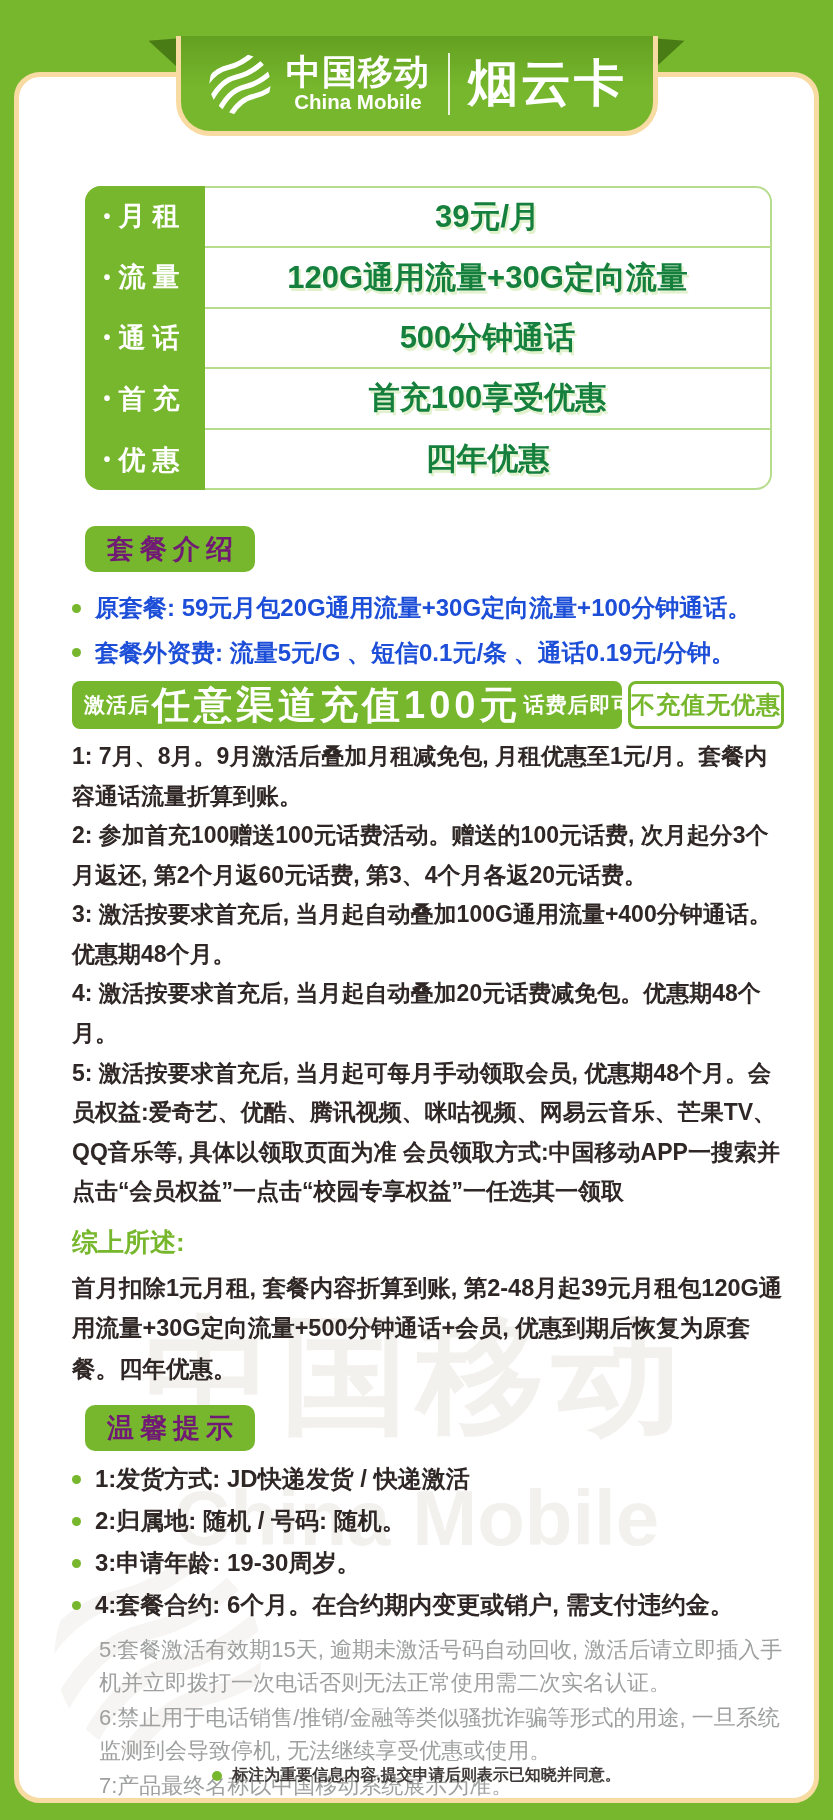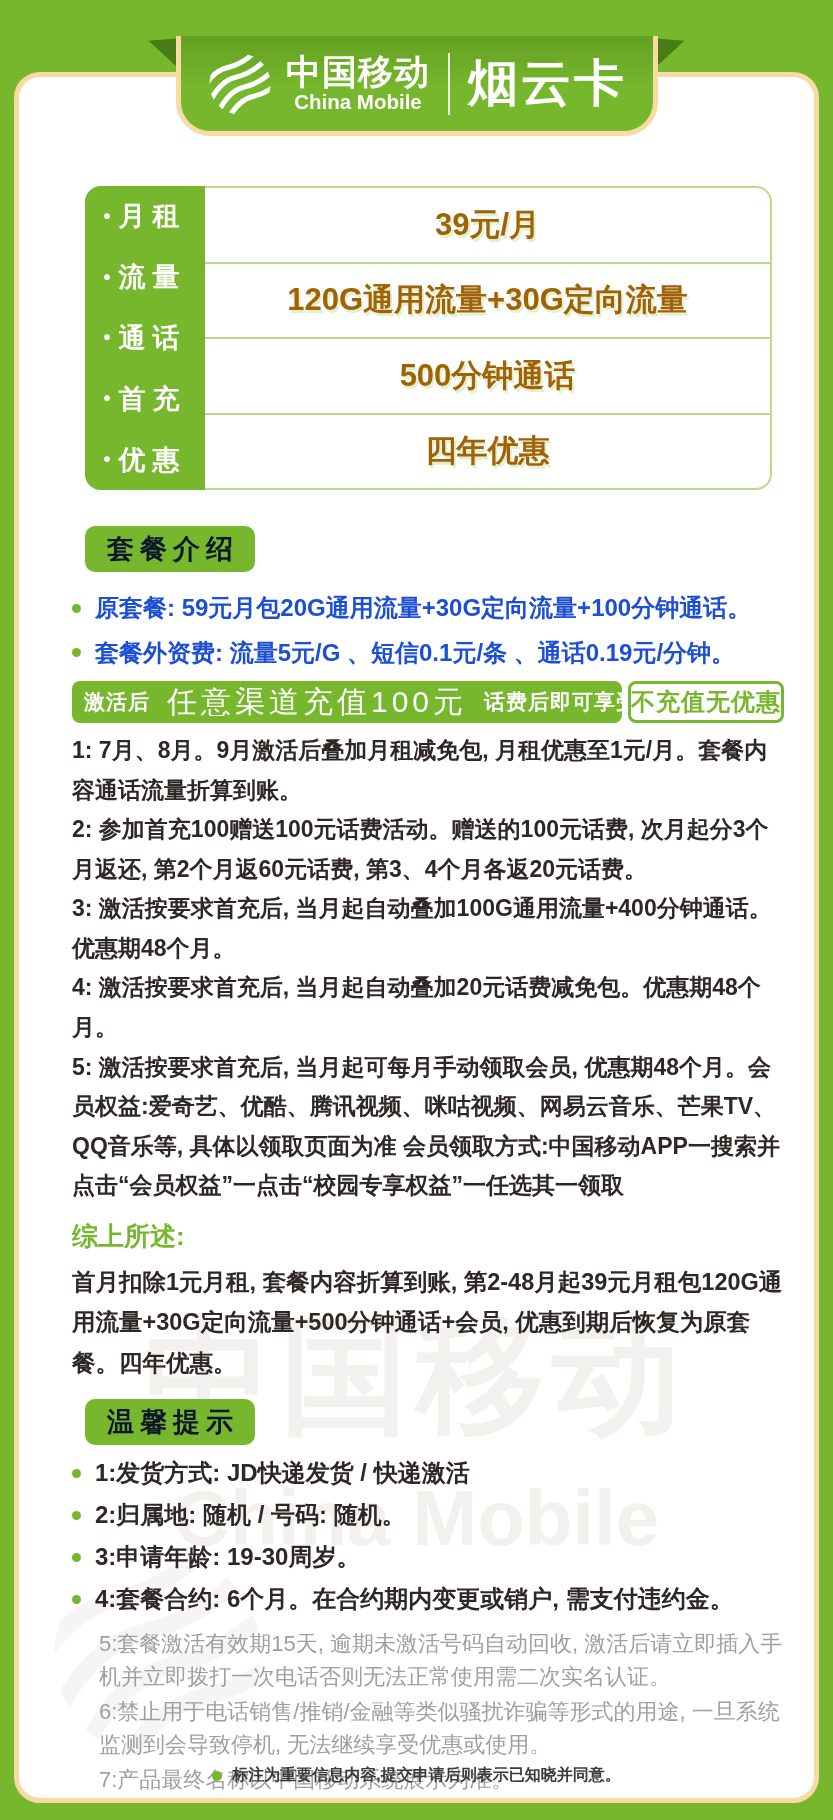--- a/index.html
+++ b/index.html
@@ -64,54 +64,54 @@
   }
   .spec-label {
     flex: 1; display: flex; align-items: center; justify-content: center;
     color: #fff; font-size: 27px; font-weight: bold; letter-spacing: 7px;
     white-space: nowrap;
   }
   .spec-dot { font-size: 20px; letter-spacing: 0; margin-right: 8px; }
   .spec-values { flex: 1; display: flex; flex-direction: column; }
   .spec-value {
     flex: 1; display: flex; align-items: center; justify-content: center;
-    color: #a16207; font-size: 31px; font-weight: bold;
+    color: #15803d; font-size: 31px; font-weight: bold;
     text-shadow: 2px 3px 0 rgba(170,214,106,.35);
     white-space: nowrap;
   }
   .spec-value + .spec-value { border-top: 2px solid #b7dc8e; }
   
   .section-badge {
     display: inline-block;
     margin: 36px 0 0 13px;
-    background: #77b72d; color: #0f172a;
+    background: #77b72d; color: #701a75;
     font-size: 27px; font-weight: bold; letter-spacing: 6px;
     line-height: 1.2; padding: 7px 16px 7px 22px;
     border-radius: 10px;
   }
   
   .bullets { margin-top: 14px; }
   .bullet-item {
     display: flex; align-items: center;
     font-size: 24px; font-weight: bold; color: #1d4ed8;
     line-height: 1.85; white-space: nowrap;
   }
   .dot {
     flex: 0 0 auto; width: 9px; height: 9px; border-radius: 50%;
     background: #77b72d; margin-right: 14px; align-self: center;
   }
   
-  .hl-row { display: flex; gap: 6px; margin-top: 6px; height: 42px; }
+  .hl-row { display: flex; gap: 6px; margin-top: 6px; height: 48px; }
   .hl-bar {
     flex: 1; background: #77b72d; border-radius: 8px;
     color: #fff; display: flex; align-items: center;
     padding: 0 10px 0 12px; white-space: nowrap; overflow: hidden;
   }
   .hl-prefix, .hl-suffix { font-size: 21px; font-weight: bold; letter-spacing: 1px; }
-  .hl-emph { font-size: 30px; font-weight: normal; letter-spacing: 4px; margin: 0 17px; }
+  .hl-emph { font-size: 38px; font-weight: bold; letter-spacing: 4px; margin: 0 2px; }
   .hl-tag {
     flex: 0 0 auto; background: #fff;
     border: 3px solid #77b72d; border-radius: 8px;
     color: #77b72d; font-size: 24px; font-weight: bold;
     display: flex; align-items: center; padding: 0 0; letter-spacing: 1px;
     white-space: nowrap;
   }
   
   .terms { margin-top: 8px; font-size: 23px; font-weight: 600; line-height: 1.72; word-break: break-all; }
   .terms p { margin: 0; }
@@ -215,20 +215,21 @@
           </div>
         <div class="spec-label">
             <span class="spec-dot">•</span>
             <span>优惠</span>
           </div>
       </div>
       <div class="spec-values">
         <div class="spec-value">39元/月</div>
         <div class="spec-value">120G通用流量+30G定向流量</div>
         <div class="spec-value">500分钟通话</div>
+        <div class="spec-value">首充100享受优惠</div>
         <div class="spec-value">四年优惠</div>
       </div>
     </div>
 
     
     <div class="section-badge">套餐介绍</div>
 
     <div class="bullets">
       <div class="bullet-item">
         <span class="dot"></span>

